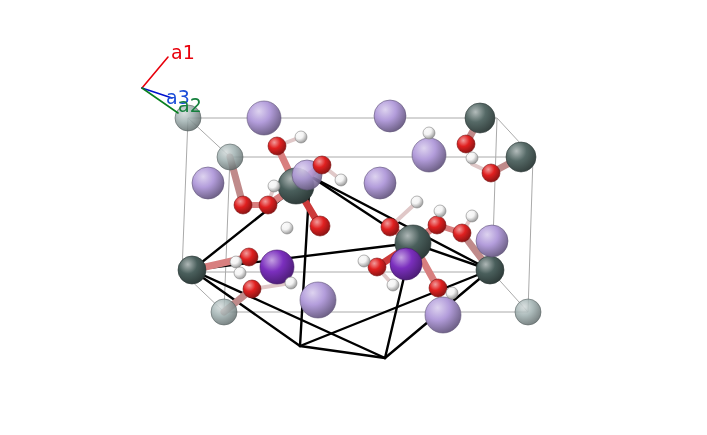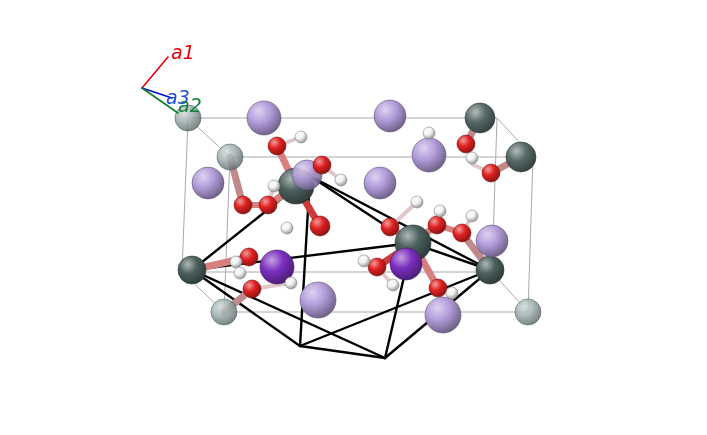--- a/index.html
+++ b/index.html
@@ -7,21 +7,20 @@
     padding: 0;
     background: #ffffff;
   }
   #stage {
     position: relative;
     width: 608px;
     height: 435px;
     background: #ffffff;
     overflow: hidden;
     font-family: "DejaVu Sans", sans-serif;
-    font-style: italic;
   }
   #scene {
     position: absolute;
     left: 0;
     top: 0;
     width: 707px;
     height: 435px;
   }
   .axis-label {
     position: absolute;

